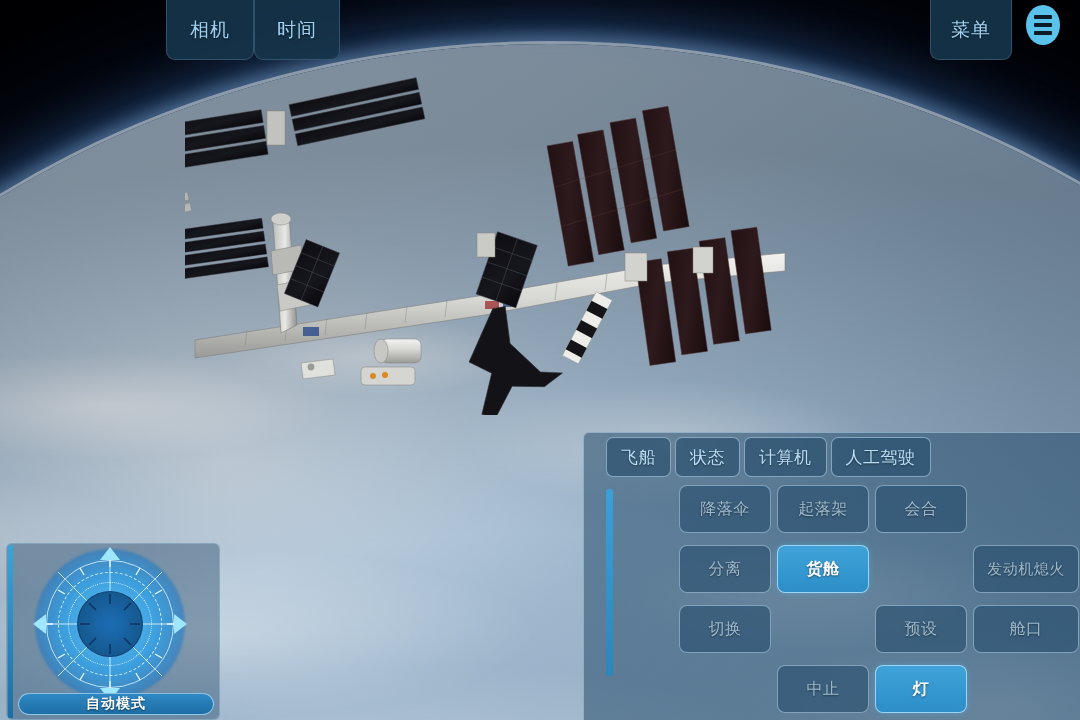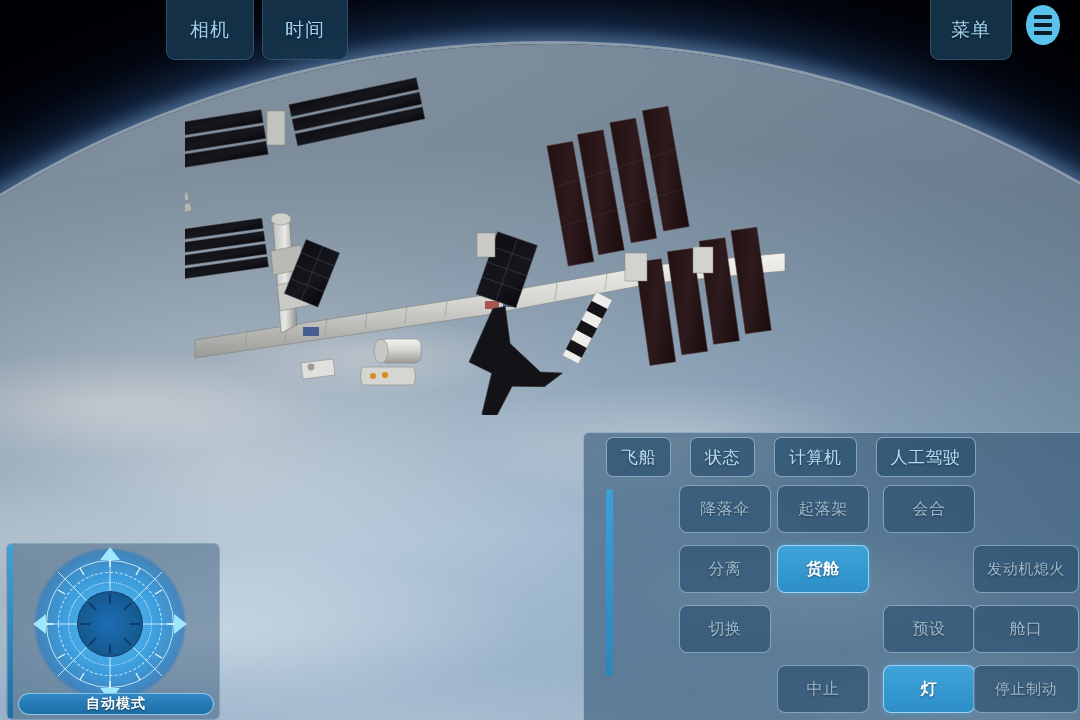--- a/index.html
+++ b/index.html
@@ -74,21 +74,21 @@
     background:rgba(22,52,74,0.93);
     border:1px solid rgba(120,160,190,0.30);
     border-top:none;
     border-radius:0 0 9px 9px;
     color:#9fd2f2; font-size:19px;
     display:flex; align-items:center; justify-content:center;
     letter-spacing:1px;
     text-shadow:0 1px 2px rgba(0,0,0,.6);
   }
   #btn-camera { left:166px; width:88px; }
-  #btn-time   { left:254px; width:86px;margin-left:8px; }
+  #btn-time   { left:254px; width:86px; }
   #btn-menu   { left:930px; width:82px; }
   .hamburger {
     position:absolute; left:1026px; top:5px;
     width:34px; height:40px; border-radius:50%;
     background:#59c3ec;
     display:flex; flex-direction:column; align-items:center; justify-content:center; gap:4px;
   }
   .hamburger i { display:block; width:18px; height:4px; background:#0b1b26; border-radius:1px; }
 
   
@@ -148,21 +148,21 @@
     display:flex; align-items:center; justify-content:center;
     letter-spacing:.5px;
   }
   #control-panel {
     position:absolute; left:583px; top:432px; width:497px; height:288px;
     background:rgba(42,80,110,0.56);
     border:1px solid rgba(185,215,235,0.55);
     border-right:none; border-bottom:none;
     border-radius:6px 0 0 0;
   }
-  .tabrow { position:absolute; left:22px; top:4px; display:flex; gap:19px; }
+  .tabrow { position:absolute; left:22px; top:4px; display:flex; gap:4px; }
   .tab {
     height:40px; border-radius:7px;
     background:rgba(38,78,108,0.66);
     border:1px solid rgba(180,212,232,0.62);
     color:#b9ddf5; font-size:17px;
     display:flex; align-items:center; justify-content:center;
     padding:0 14px; letter-spacing:.5px;
     text-shadow:0 1px 2px rgba(0,0,0,.45);
   }
   .slider-track {
@@ -177,21 +177,21 @@
     border-radius:8px;
     display:flex; align-items:center; justify-content:center;
     font-size:16px; letter-spacing:.5px;
     background:rgba(38,78,108,0.62);
     border:1px solid rgba(190,218,236,0.55);
     color:#9fb9cc;
     text-shadow:0 1px 2px rgba(0,0,0,.45);
   }
   .cell.c0 { left:0px; }
   .cell.c1 { left:98px; }
-  .cell.c2 { left:196px;margin-left:8px; }
+  .cell.c2 { left:196px; }
   .cell.c3 { left:294px; width:106px; }
   .cell.wide { font-size:15px; }
   .cell.active {
     background:linear-gradient(180deg,#3fa3d8,#2d8ec8);
     border:1px solid rgba(160,215,245,0.95);
     color:#ffffff; font-weight:bold;
     box-shadow:0 0 6px rgba(80,180,240,.45);
     text-align:right;
   }
 </style>
@@ -440,18 +440,17 @@
         <div class="cell c0">切换</div>
 
         <div class="cell c2">预设</div>
         <div class="cell c3">舱口</div>
       </div>
 
       <div class="grow">
 
         <div class="cell c1">中止</div>
         <div class="cell c2 active">灯</div>
-        <div class="cell c3 wide">停止制动</div>
       </div>
     </div>
   </div>
 
 </div>
 
 </body></html>

